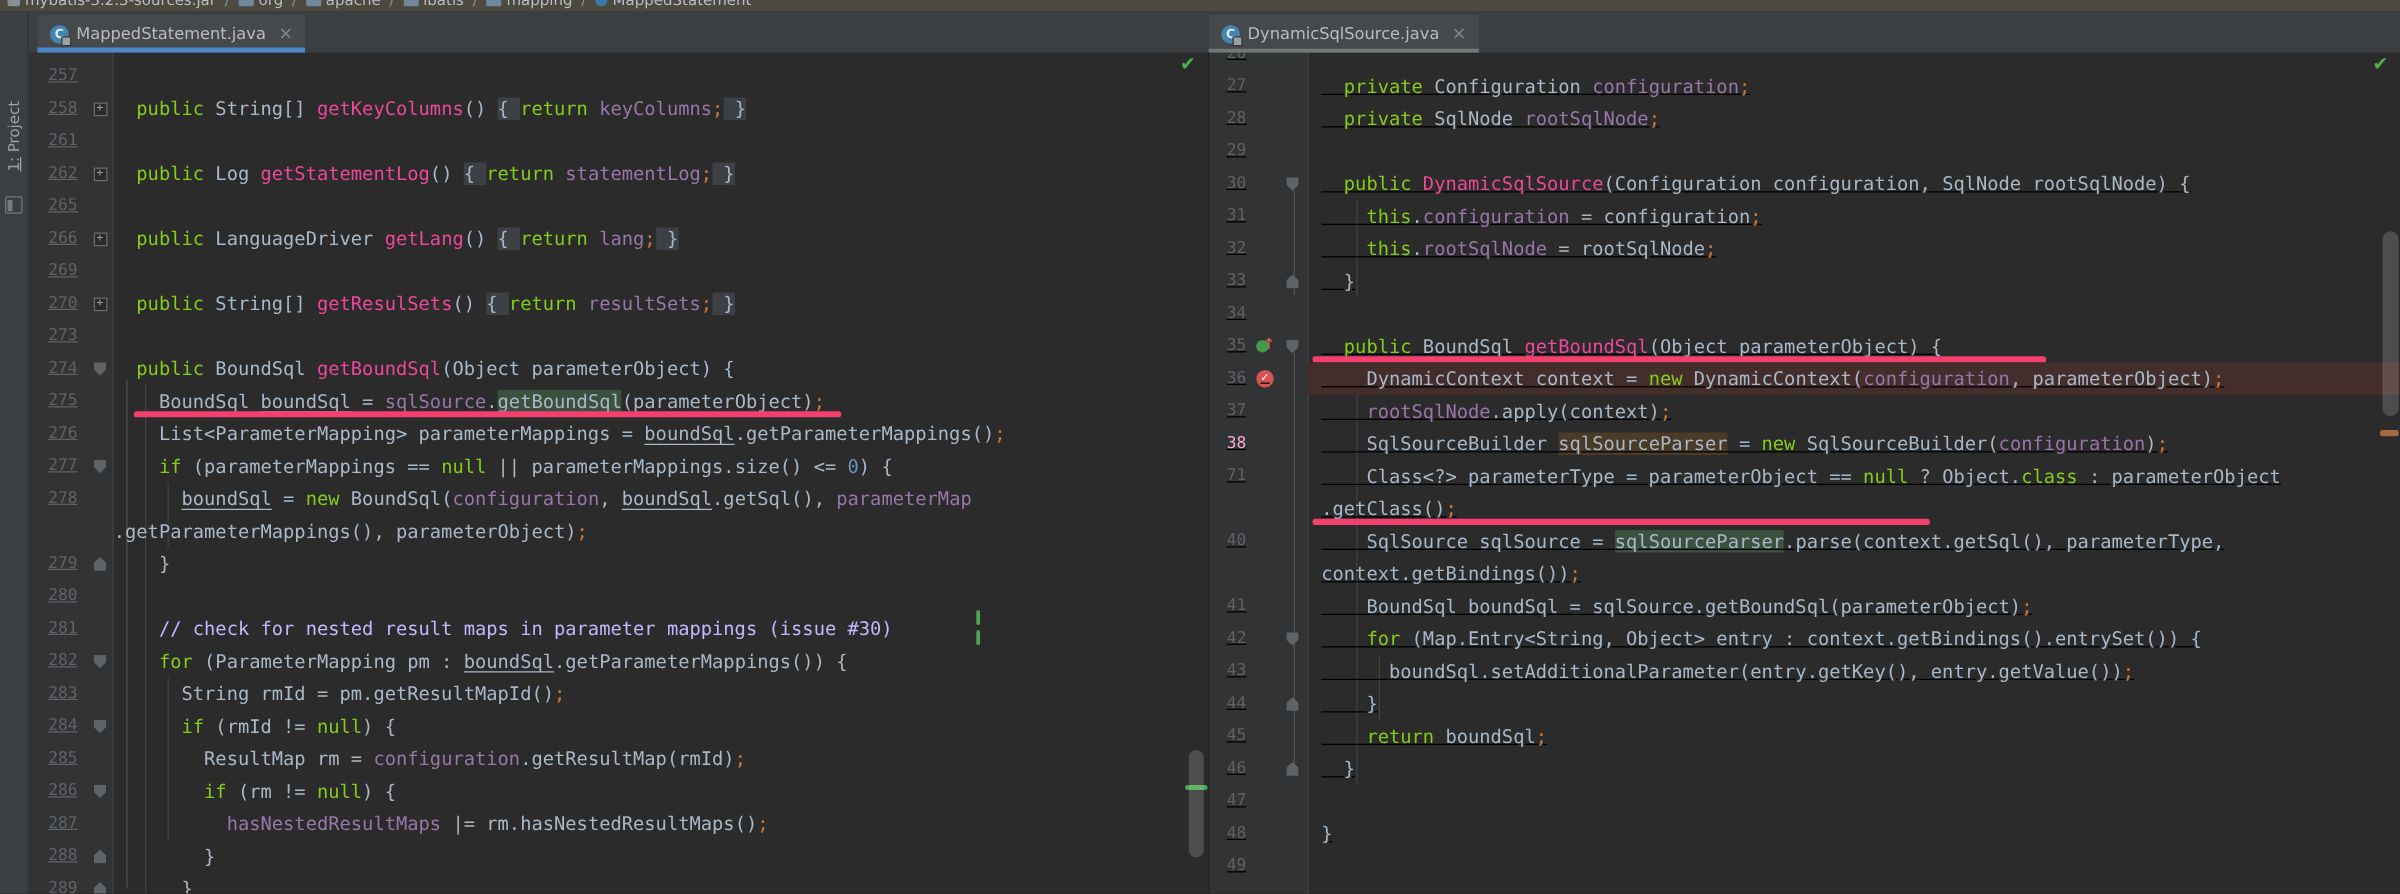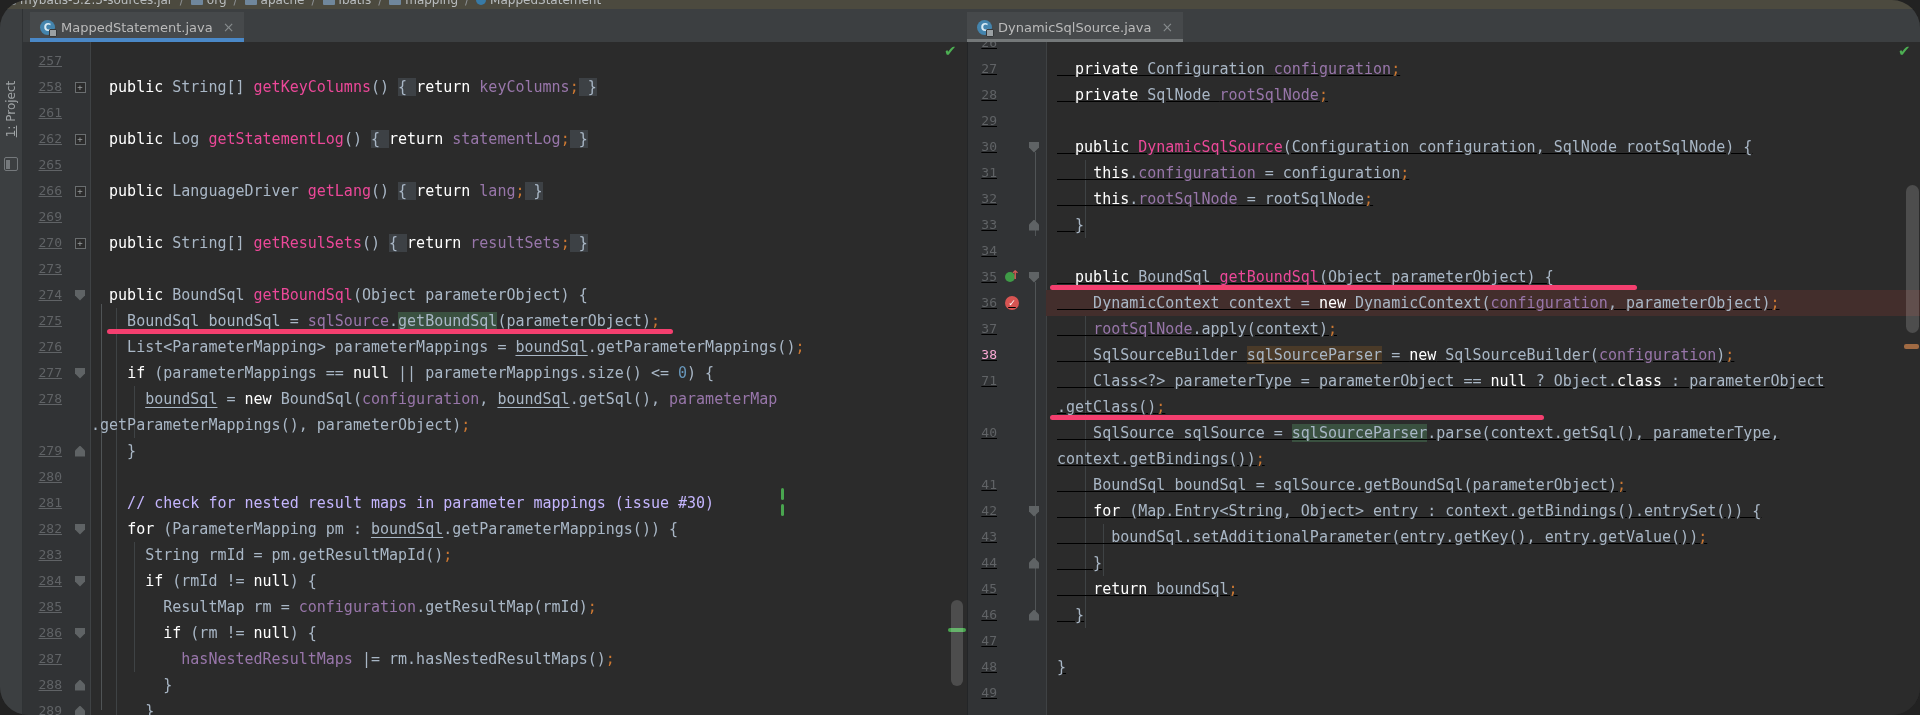--- a/index.html
+++ b/index.html
@@ -1,17 +1,17 @@
 <!DOCTYPE html>
 <html><head>
 <meta charset="utf-8">
 <style>
   html,body{margin:0;padding:0;background:#222;}
   #root{position:relative;width:1920px;height:715px;background:#2b2b2b;overflow:hidden;
-        font-family:"DejaVu Sans",sans-serif;border-radius:28px;}
+        font-family:"DejaVu Sans",sans-serif;}
   
   .crumbbar{position:absolute;left:0;top:0;width:1920px;height:9px;background:#4c4a3f;overflow:hidden;z-index:6;}
   .crumbs{position:absolute;left:6px;top:-9px;height:18px;display:flex;align-items:center;gap:7px;
           font-size:12px;color:#b9bdbf;white-space:nowrap;}
   .crumb{display:flex;align-items:center;gap:4px;}
   .crumb-sep{color:#8c9093;}
   .i-folder{width:12px;height:9px;background:#70879c;border-radius:1px;display:inline-block;}
   .i-jar{width:10px;height:10px;background:#8a8f93;border-radius:2px;display:inline-block;}
   .i-class-sm{width:10px;height:10px;background:#387aa5;border-radius:50%;display:inline-block;}
   
@@ -45,21 +45,21 @@
   .gnum.bright{color:#f9a8d4;}
   .gicon{flex:none;width:20px;display:flex;align-items:center;justify-content:center;}
   .gfold{flex:none;display:flex;align-items:center;justify-content:center;}
   .edL .gfold{width:20px;}
   .edR .gfold{width:24px;}
   .gcode{flex:1;position:relative;font:15px/26px "DejaVu Sans Mono",monospace;white-space:pre;
          color:#a9b7c6;overflow:hidden;}
   .edL .gcode{padding-left:1px;}
   .edR .gcode{padding-left:11px;}
   
-  .d{color:#a9b7c6;} .k{color:#ffffff;} .m{color:#ec4899;} .f{color:#9876aa;}
+  .d{color:#a9b7c6;} .k{color:#84cc16;} .m{color:#ec4899;} .f{color:#9876aa;}
   .s{color:#cc7832;} .c{color:#c4b5fd;} .nl{color:#6897bb;}
   .u{color:#a9b7c6;text-decoration:underline;text-underline-offset:3px;}
   .p{background:#3d4145;}
   .gg{background:#3a5140;} .tt{background:#4a3a28;}
   .ul-annot{position:absolute;height:5px;border-radius:3px;bottom:0;z-index:3;}
   
   .fm{display:inline-block;background:#5f6365;}
   .fm-open{width:10px;height:11px;clip-path:polygon(0 0,100% 0,100% 55%,50% 100%,0 55%);}
   .fm-close{width:10px;height:11px;clip-path:polygon(50% 0,100% 45%,100% 100%,0 100%,0 45%);}
   .fm-plus{width:9px;height:9px;background:#2b2b2b;border:1px solid #6a6e70;position:relative;}

